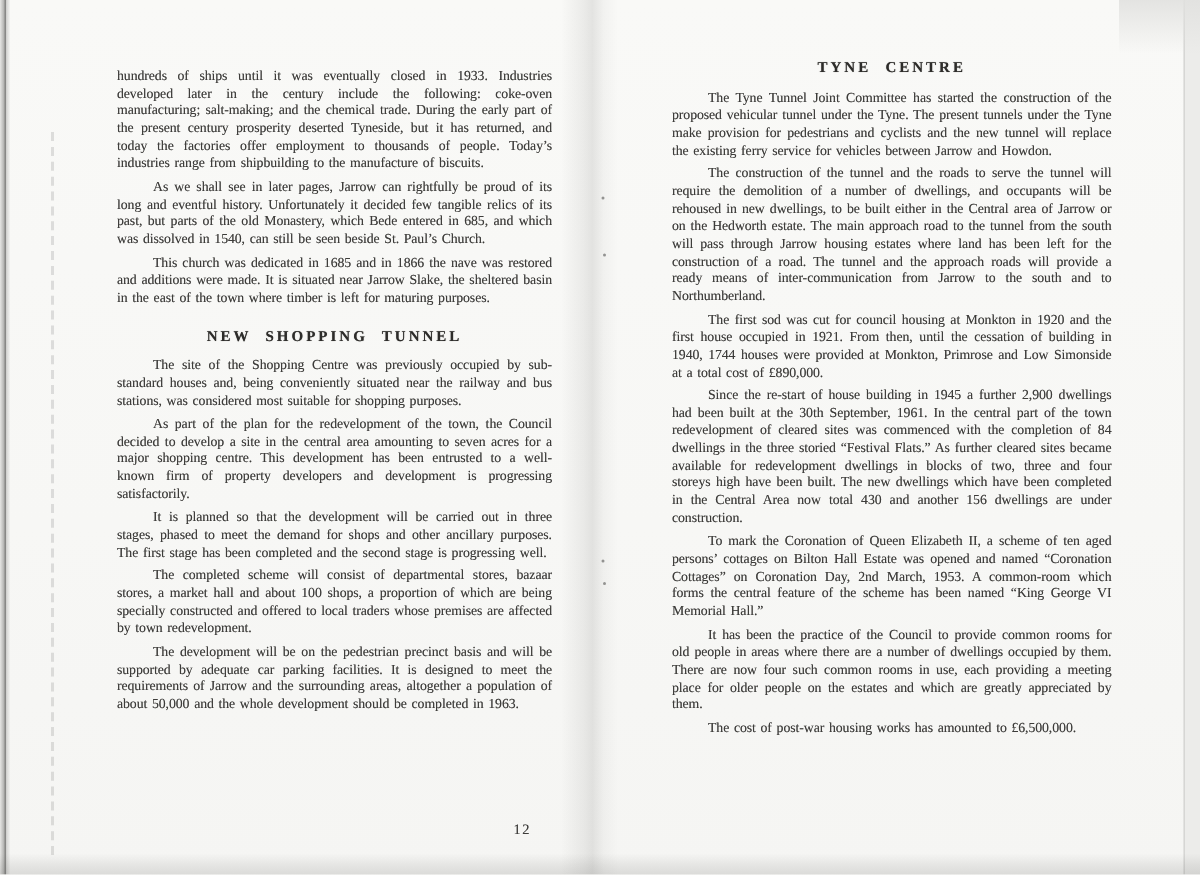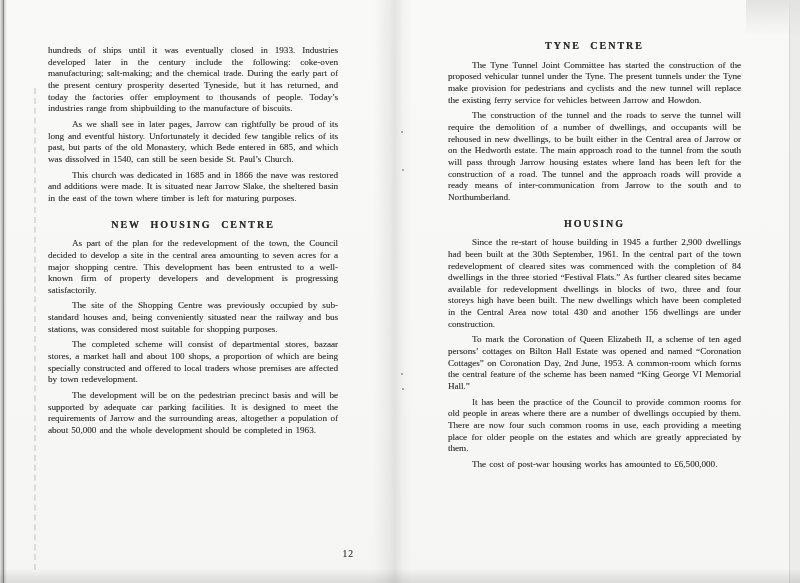--- a/index.html
+++ b/index.html
@@ -49,21 +49,21 @@
   .col {
     position: absolute;
     text-align: justify;
     font-size: 9.2px;
     line-height: 11.65px;
     letter-spacing: -0.05px;
     word-spacing: 0.9px;
     color: #3d3c3a;
     text-shadow: 0 0 0.4px rgba(60,60,58,0.55);
   }
-  .left-col  { left: 48px;  top: 45px; width: 290px; }
+  .left-col  { left: 78px;  top: 45px; width: 290px; }
   .right-col { left: 448px; top: 40px; width: 293px; }
   .col p { margin: 0 0 4px 0; text-indent: 24px; }
   .col p.noindent { text-indent: 0; }
   .heading {
     font-size: 10px; font-weight: bold; text-align: center;
     letter-spacing: 2px; word-spacing: 5px; color: #2d2c2a;
     margin: 14px 0 8px 0; text-indent: 0;
     text-shadow: 0 0 0.5px rgba(45,44,42,0.7);
   }
   .heading.first { margin-top: 0; }
@@ -89,33 +89,34 @@
   <div class="band-bottom"></div>
   <div class="speck" style="left:401px; top:131px;"></div>
   <div class="speck" style="left:402px; top:169px;"></div>
   <div class="speck" style="left:401px; top:373px;"></div>
   <div class="speck" style="left:402px; top:388px;"></div>
 
   <div class="col left-col">
     <p class="noindent">hundreds of ships until it was eventually closed in 1933. Industries developed later in the century include the following: coke-oven manufacturing; salt-making; and the chemical trade. During the early part of the present century prosperity deserted Tyneside, but it has returned, and today the factories offer employment to thousands of people. Today’s industries range from shipbuilding to the manufacture of biscuits.</p>
     <p>As we shall see in later pages, Jarrow can rightfully be proud of its long and eventful history. Unfortunately it decided few tangible relics of its past, but parts of the old Monastery, which Bede entered in 685, and which was dissolved in 1540, can still be seen beside St. Paul’s Church.</p>
     <p>This church was dedicated in 1685 and in 1866 the nave was restored and additions were made. It is situated near Jarrow Slake, the sheltered basin in the east of the town where timber is left for maturing purposes.</p>
-    <h2 class="heading">NEW HOUSING CENTRE</h2>
+    <h2 class="heading">NEW SHOPPING TUNNEL</h2>
+    <p>The site of the Shopping Centre was previously occupied by sub-standard houses and, being conveniently situated near the railway and bus stations, was considered most suitable for shopping purposes.</p>
     <p>As part of the plan for the redevelopment of the town, the Council decided to develop a site in the central area amounting to seven acres for a major shopping centre. This development has been entrusted to a well-known firm of property developers and development is progressing satisfactorily.</p>
-    <p>The site of the Shopping Centre was previously occupied by sub-standard houses and, being conveniently situated near the railway and bus stations, was considered most suitable for shopping purposes.</p>
+    <p>It is planned so that the development will be carried out in three stages, phased to meet the demand for shops and other ancillary purposes. The first stage has been completed and the second stage is progressing well.</p>
     <p>The completed scheme will consist of departmental stores, bazaar stores, a market hall and about 100 shops, a proportion of which are being specially constructed and offered to local traders whose premises are affected by town redevelopment.</p>
     <p>The development will be on the pedestrian precinct basis and will be supported by adequate car parking facilities. It is designed to meet the requirements of Jarrow and the surrounding areas, altogether a population of about 50,000 and the whole development should be completed in 1963.</p>
   </div>
 
   <div class="col right-col">
     <h2 class="heading first">TYNE CENTRE</h2>
     <p>The Tyne Tunnel Joint Committee has started the construction of the proposed vehicular tunnel under the Tyne. The present tunnels under the Tyne make provision for pedestrians and cyclists and the new tunnel will replace the existing ferry service for vehicles between Jarrow and Howdon.</p>
     <p>The construction of the tunnel and the roads to serve the tunnel will require the demolition of a number of dwellings, and occupants will be rehoused in new dwellings, to be built either in the Central area of Jarrow or on the Hedworth estate. The main approach road to the tunnel from the south will pass through Jarrow housing estates where land has been left for the construction of a road. The tunnel and the approach roads will provide a ready means of inter-communication from Jarrow to the south and to Northumberland.</p>
-    <h2 class="heading">HOUSING</h2>
+    <p>The first sod was cut for council housing at Monkton in 1920 and the first house occupied in 1921. From then, until the cessation of building in 1940, 1744 houses were provided at Monkton, Primrose and Low Simonside at a total cost of £890,000.</p>
     <p>Since the re-start of house building in 1945 a further 2,900 dwellings had been built at the 30th September, 1961. In the central part of the town redevelopment of cleared sites was commenced with the completion of 84 dwellings in the three storied “Festival Flats.” As further cleared sites became available for redevelopment dwellings in blocks of two, three and four storeys high have been built. The new dwellings which have been completed in the Central Area now total 430 and another 156 dwellings are under construction.</p>
-    <p>To mark the Coronation of Queen Elizabeth II, a scheme of ten aged persons’ cottages on Bilton Hall Estate was opened and named “Coronation Cottages” on Coronation Day, 2nd June, 1953. A common-room which forms the central feature of the scheme has been named “King George VI Memorial Hall.”</p>
+    <p>To mark the Coronation of Queen Elizabeth II, a scheme of ten aged persons’ cottages on Bilton Hall Estate was opened and named “Coronation Cottages” on Coronation Day, 2nd March, 1953. A common-room which forms the central feature of the scheme has been named “King George VI Memorial Hall.”</p>
     <p>It has been the practice of the Council to provide common rooms for old people in areas where there are a number of dwellings occupied by them. There are now four such common rooms in use, each providing a meeting place for older people on the estates and which are greatly appreciated by them.</p>
     <p>The cost of post-war housing works has amounted to £6,500,000.</p>
   </div>
 
   <div class="page-num" id="pn-left">12</div>
 
 </div>
 
 </body></html>

